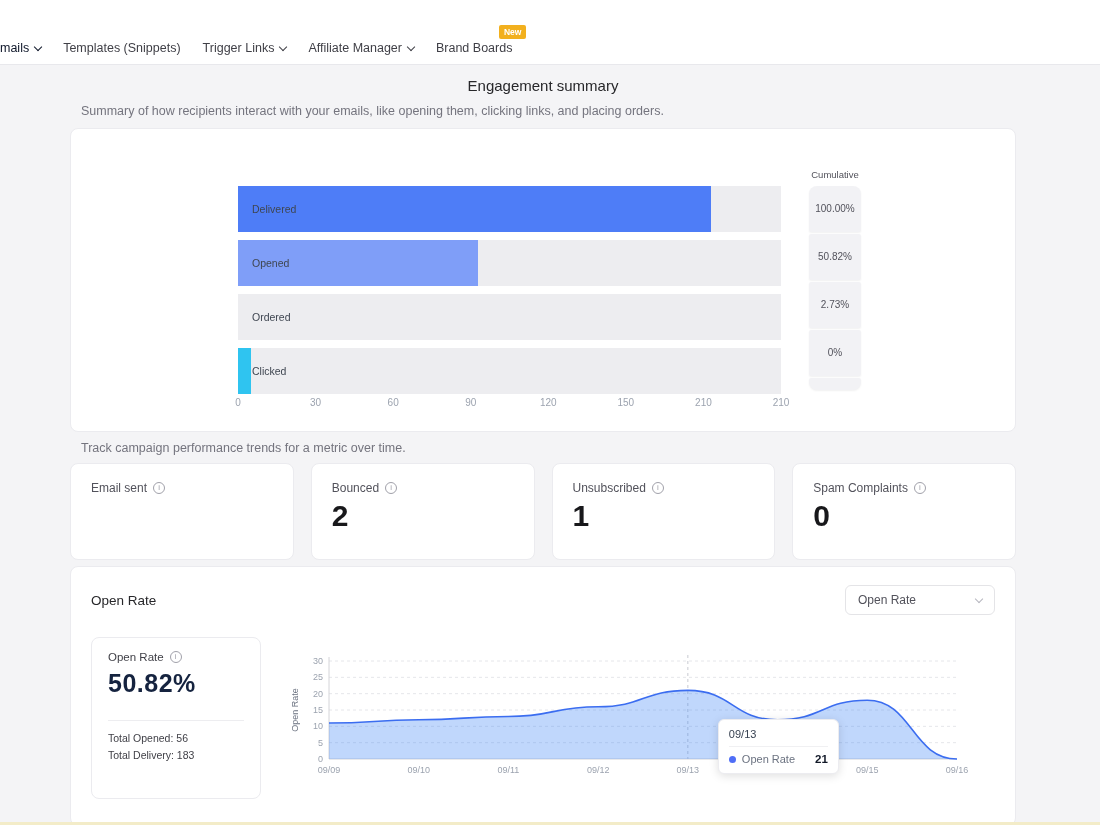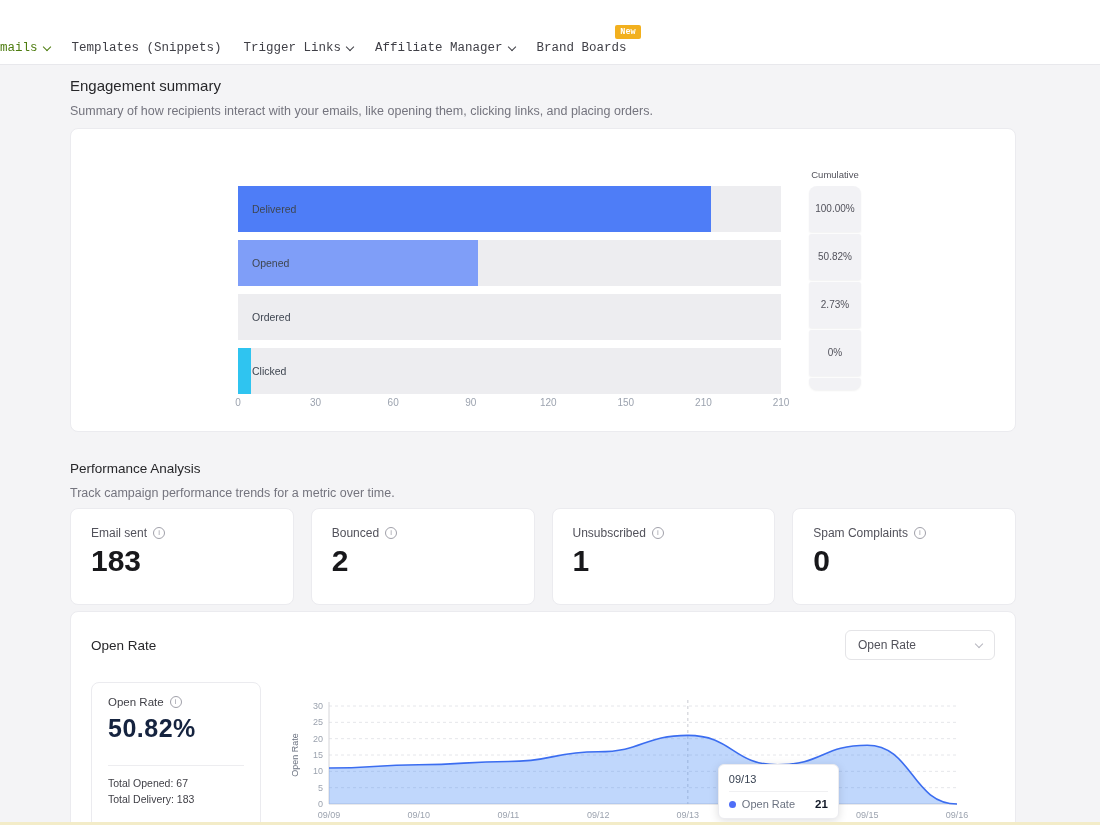--- a/index.html
+++ b/index.html
@@ -3,32 +3,32 @@
 <meta charset="utf-8">
 <style>
   * { box-sizing: border-box; }
   html,body { margin:0; padding:0; }
   body { font-family: "Liberation Sans", sans-serif; background:#e9e9ec; }
   .viewport { position:relative; width:1100px; height:825px; overflow:hidden; background:#f4f4f6; }
 
   
   .topnav { height:65px; background:#fff; border-bottom:1px solid #e8e8ec; display:flex; align-items:flex-end; padding-bottom:9px; }
   .nav-items { display:flex; align-items:center; gap:22px; font-size:12.5px; color:#3f3f46; }
-  .nav-item { display:flex; align-items:center; gap:6px; cursor:pointer; white-space:nowrap;font-family:Liberation Mono, monospace; }
-  .nav-item.active { color:#4d7c0f; }
+  .nav-item { display:flex; align-items:center; gap:6px; cursor:pointer; white-space:nowrap; }
+  .nav-item.active { color:#0f172a; }
   .chev { width:6px; height:6px; border-right:1.5px solid currentColor; border-bottom:1.5px solid currentColor; transform:rotate(45deg); margin-top:-3px; }
   .chev.gray { color:#b6b6bf; }
   .nav-brand { position:relative; }
   .badge { position:absolute; top:-16px; right:-14px; background:#f2b01e; color:#fff; font-size:8.5px; font-weight:bold; padding:2px 5px; border-radius:2px; }
 
   
   .content { margin-left:70px; width:946px; }
-  h2.section-title { font-size:15px; font-weight:500; color:#27272a; margin:13px 0 0; line-height:1.1; }
+  h2.section-title { font-size:15px; font-weight:500; color:#27272a; margin:13px 0 0; line-height:1.1;text-align:center; }
   h3.section-title { font-size:13.5px; font-weight:500; color:#27272a; margin:30px 0 0; line-height:1.1; }
-  .sub { font-size:12.5px; color:#74747e; margin:9px 0 0; line-height:1.15; }
+  .sub { font-size:12.5px; color:#74747e; margin:9px 11px 0; line-height:1.15; }
   .card { background:#fff; border:1px solid #ebebef; border-radius:8px; }
 
   
   .funnel-card { position:relative; height:304px; margin-top:10px; }
   #funnel-rows { position:absolute; left:167px; top:57px; width:543px; }
   .funnel-row { position:relative; height:46px; margin-bottom:8px; background:#ededf0; }
   .funnel-fill { position:absolute; left:0; top:0; bottom:0; }
   .funnel-label { position:absolute; left:14px; top:50%; transform:translateY(-50%); font-size:10.5px; color:#3f4651; }
   .cum-header { position:absolute; left:738px; top:40px; width:52px; text-align:center; font-size:9.5px; color:#52525b; }
   #cumulative-col { position:absolute; left:738px; top:57px; width:52px; }
@@ -133,30 +133,28 @@
           <span class="funnel-tick" style="left: 14.2857%;">30</span>
           <span class="funnel-tick" style="left: 28.5714%;">60</span>
           <span class="funnel-tick" style="left: 42.8571%;">90</span>
           <span class="funnel-tick" style="left: 57.1429%;">120</span>
           <span class="funnel-tick" style="left: 71.4286%;">150</span>
           <span class="funnel-tick" style="left: 85.7143%;">210</span>
           <span class="funnel-tick" style="left: 100%;">210</span>
         </div>
     </section>
 
-    <h3 class="section-title">Performance Analysis</h3>
     <p class="sub">Track campaign performance trends for a metric over time.</p>
 
     <div class="metrics" id="metrics-row">
         <div class="metric-card">
           <div class="metric-label">
             <span>Email sent</span>
             <span class="info-icon"></span>
           </div>
-          <div class="metric-value">183</div>
         </div>
         <div class="metric-card">
           <div class="metric-label">
             <span>Bounced</span>
             <span class="info-icon"></span>
           </div>
           <div class="metric-value">2</div>
         </div>
         <div class="metric-card">
           <div class="metric-label">
@@ -183,21 +181,21 @@
         </div>
       </div>
       <div class="or-body">
         <div class="stat-card">
           <div class="stat-label">
             <span>Open Rate</span>
             <span class="info-icon"></span>
           </div>
           <div class="stat-value">50.82%</div>
           <div class="stat-divider"></div>
-          <div class="stat-total">Total Opened: 67</div>
+          <div class="stat-total">Total Opened: 56</div>
           <div class="stat-total">Total Delivery: 183</div>
         </div>
         <div class="chart-wrap">
           <svg id="area-svg" width="680" height="132">
               <text x="34" y="111" text-anchor="end" font-size="9" fill="#9ca3af">0</text>
               <line x1="40" y1="91.66666666666667" x2="668" y2="91.66666666666667" stroke="#e5e6ea" stroke-dasharray="3 3" stroke-width="1"></line>
               <text x="34" y="94.66666666666667" text-anchor="end" font-size="9" fill="#9ca3af">5</text>
               <line x1="40" y1="75.33333333333334" x2="668" y2="75.33333333333334" stroke="#e5e6ea" stroke-dasharray="3 3" stroke-width="1"></line>
               <text x="34" y="78.33333333333334" text-anchor="end" font-size="9" fill="#9ca3af">10</text>
               <line x1="40" y1="59" x2="668" y2="59" stroke="#e5e6ea" stroke-dasharray="3 3" stroke-width="1"></line>

